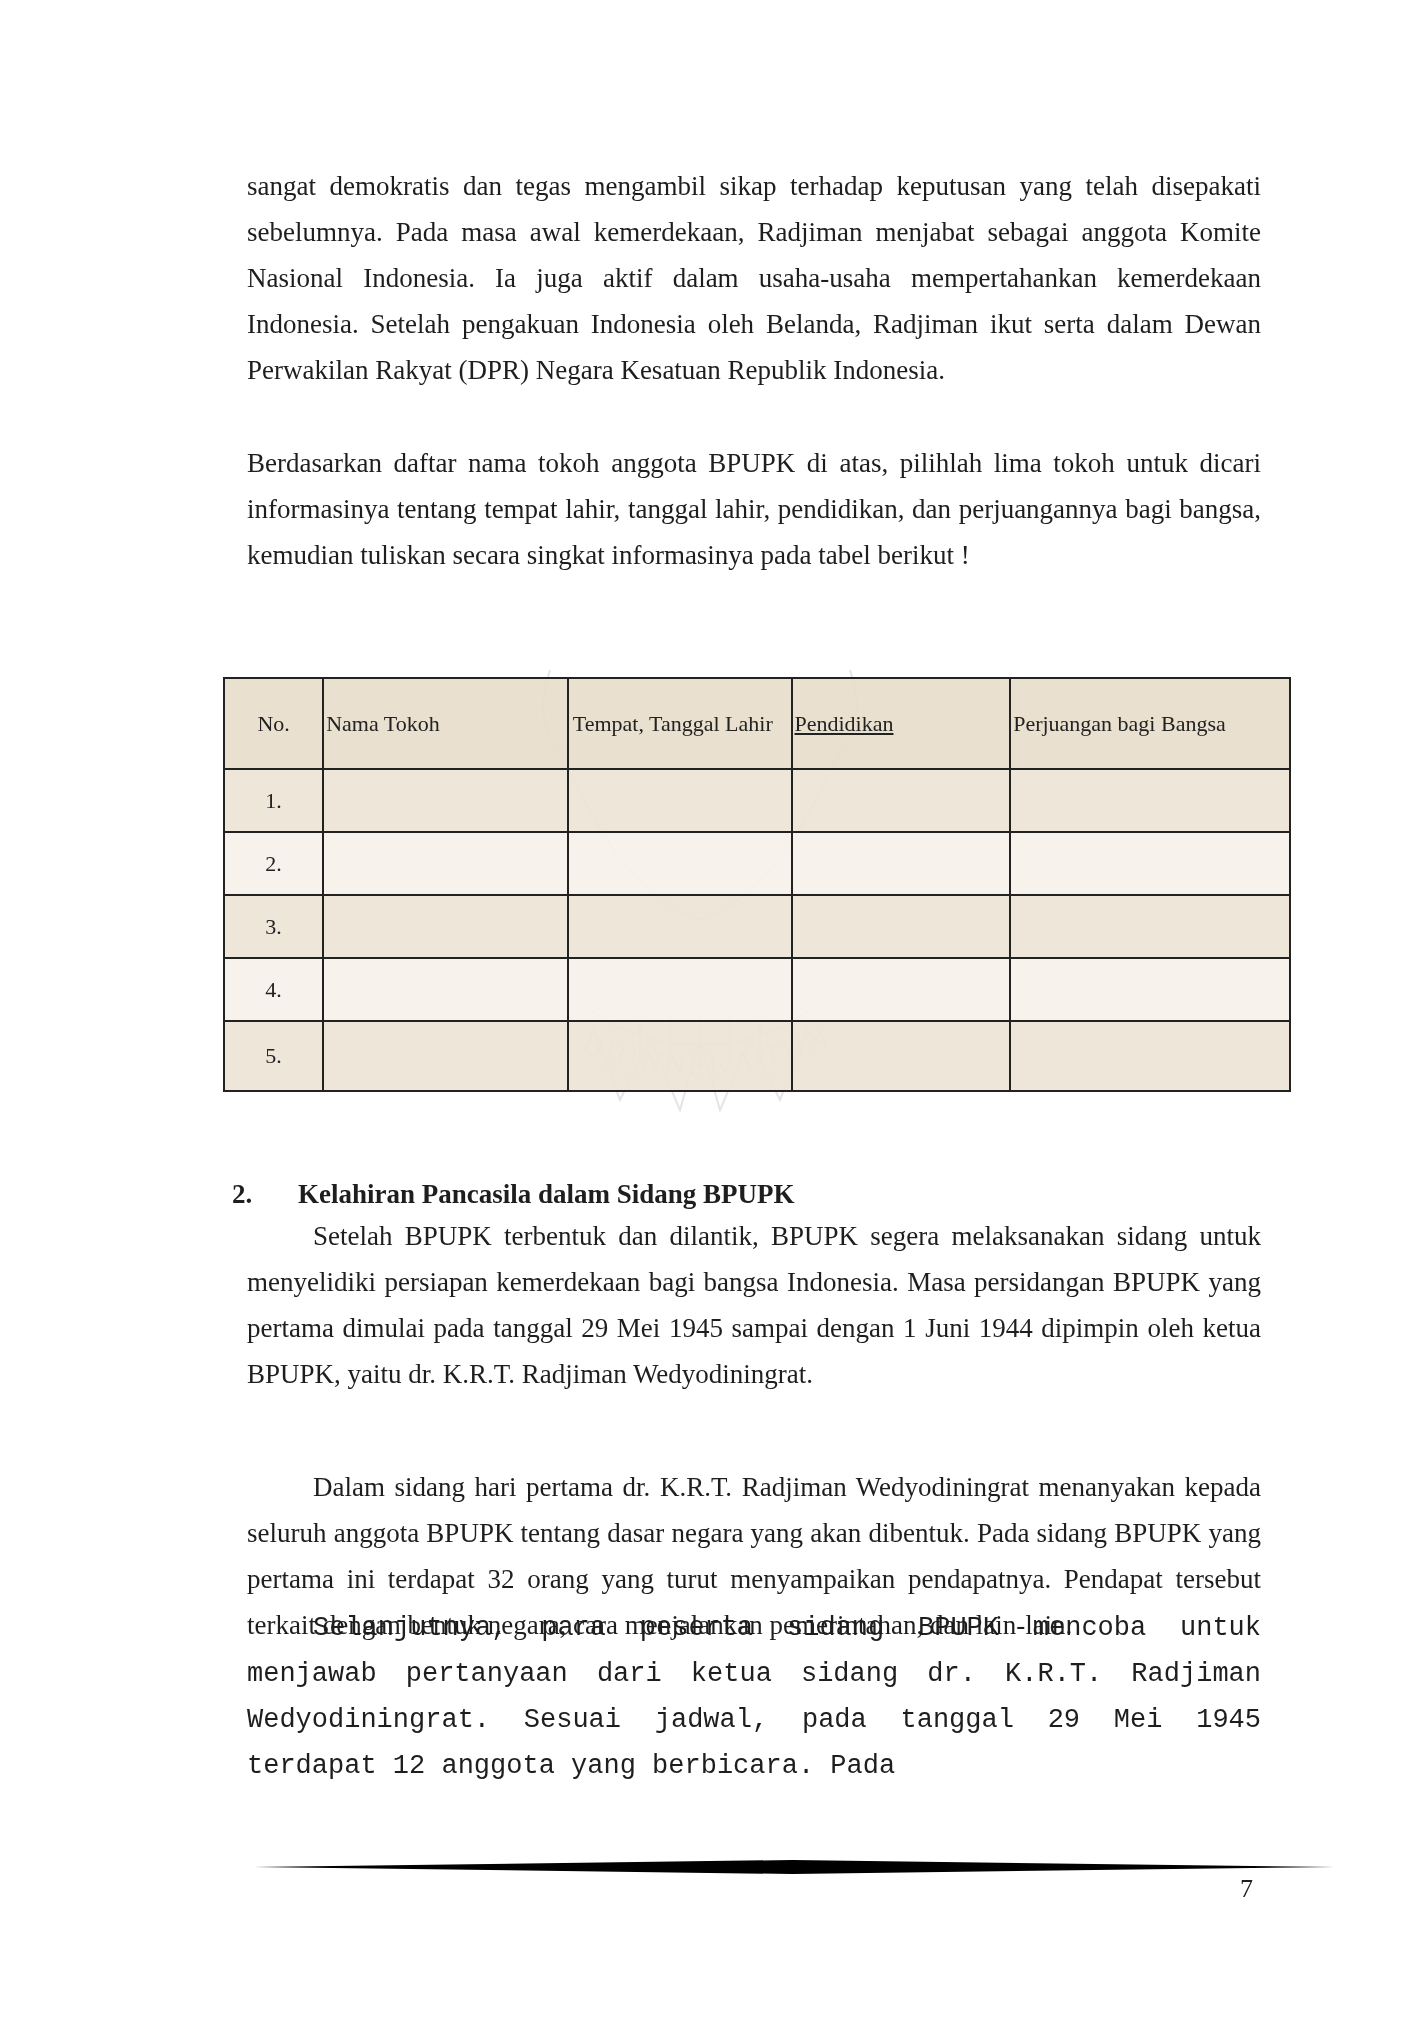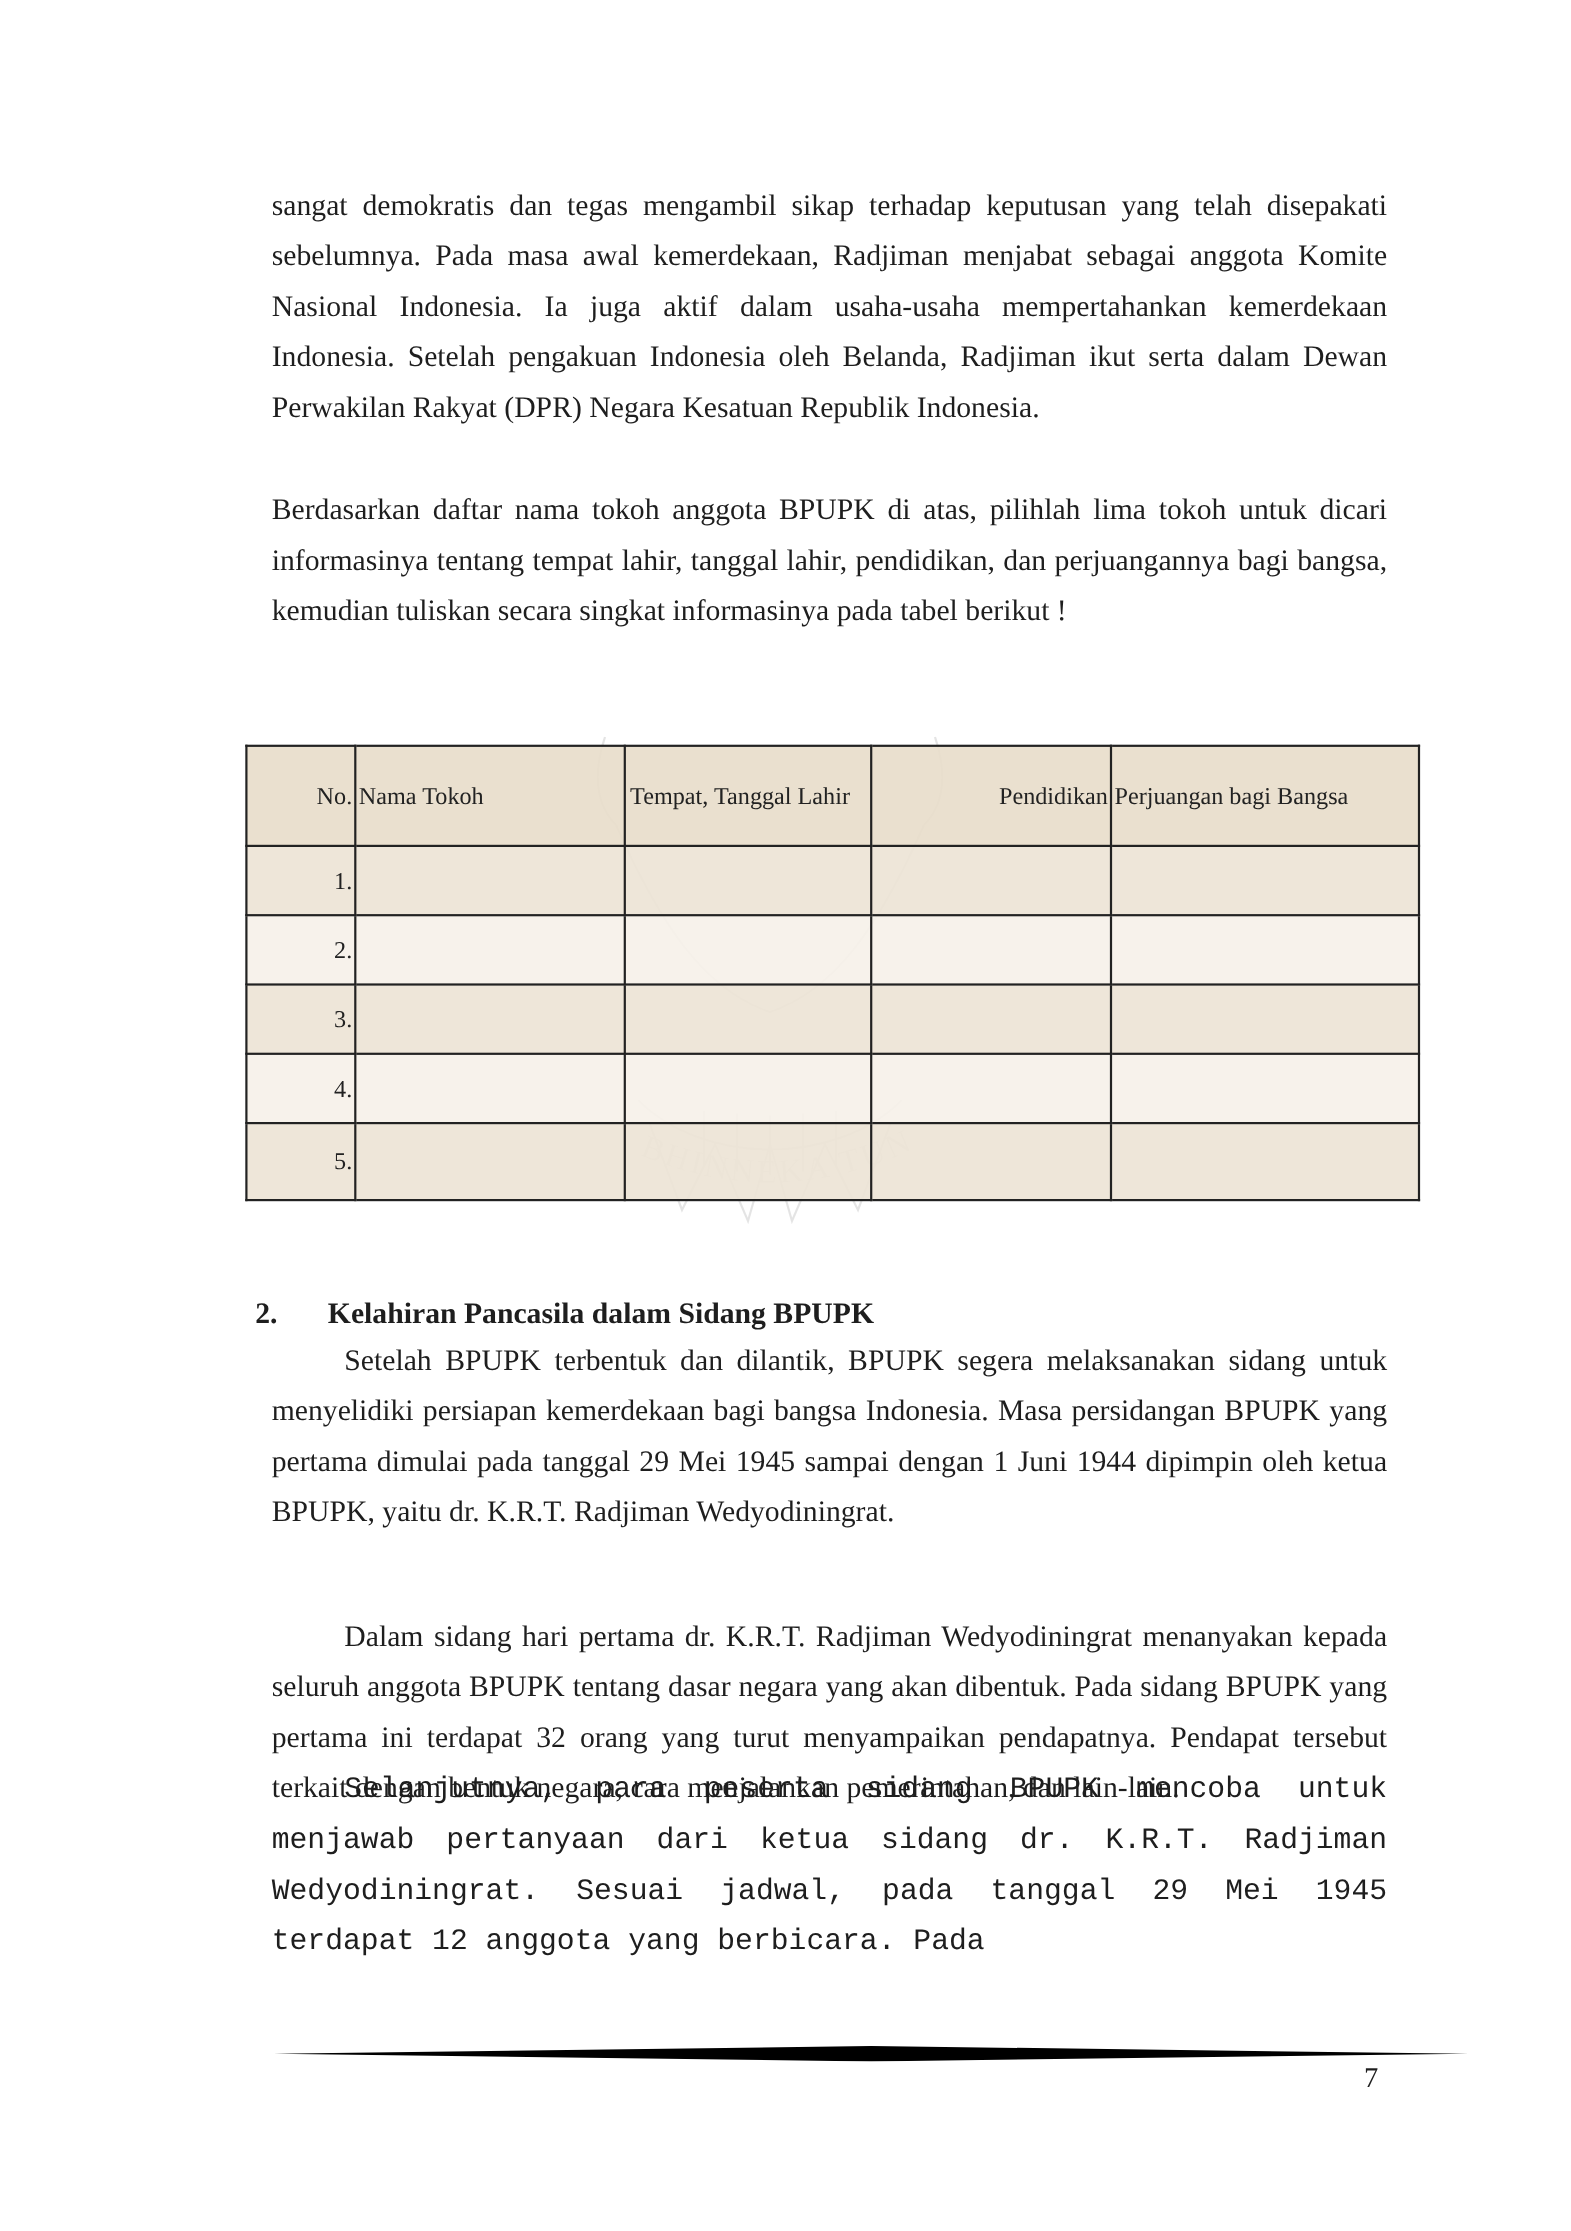--- a/index.html
+++ b/index.html
@@ -13,24 +13,24 @@
   .watermark { position: absolute; left: 440px; top: 640px; width: 520px; height: 520px;
                opacity: 0.22; pointer-events: none; }
   table.tbl { position: absolute; left: 223px; top: 677px; width: 1068px;
               border-collapse: collapse; font-size: 22px; color: #222; }
   table.tbl td, table.tbl th { border: 2px solid #222; padding: 0 2px; font-weight: normal; vertical-align: middle; }
   table.tbl th { height: 89px; background: rgba(232,221,203,0.92); }
   table.tbl tr.odd td { background: rgba(237,228,214,0.92); }
   table.tbl tr.even td { background: rgba(246,241,233,0.92); }
   table.tbl tr.body td { height: 61px; }
   table.tbl tr.body.last td { height: 68px; }
-  .c-no { width: 95px; text-align: right; }
+  .c-no { width: 95px; text-align: center; }
   .c-nama { width: 244px; text-align: left; }
   .c-ttl { width: 220px; text-align: left; line-height: 24px; padding-left: 4px !important; margin-top: 35px; }
-  .c-pend { width: 216px; text-align: right; }
+  .c-pend { width: 216px; text-align: left; text-decoration: underline; }
   .c-perj { width: 279px; text-align: left; }
   .section-heading { position: absolute; left: 232px; top: 1174px; font-size: 27px; font-weight: bold; line-height: 40px; }
   .section-heading .num { display: inline-block; width: 66px; }
   #p3 { top: 1213px; }
   #p4 { top: 1464px; }
   #p5 { top: 1605px; font-family: Liberation Mono, monospace; }
   .rule { position: absolute; left: 249px; top: 1860px; width: 1086px; height: 14px; }
   .page-number { position: absolute; left: 1240px; top: 1874px; font-size: 26px; line-height: 30px; }
 </style>
 </head>

